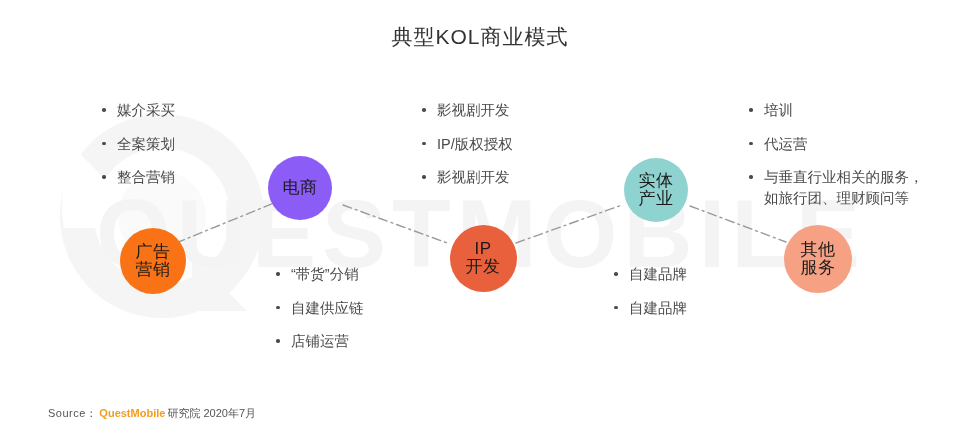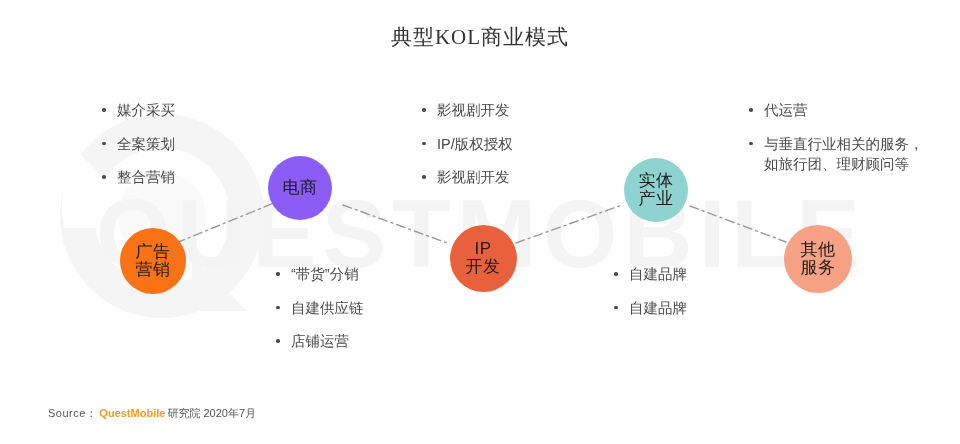--- a/index.html
+++ b/index.html
@@ -58,21 +58,20 @@
   .title {
     position: absolute;
     left: 0;
     top: 23px;
     width: 960px;
     text-align: center;
     font-size: 21px;
     color: #333333;
     letter-spacing: 1px;
     z-index: 3;
-    font-family: Liberation Serif, serif;
   }
 
   
   .node {
     position: absolute;
     border-radius: 50%;
     display: flex;
     flex-direction: column;
     align-items: center;
     justify-content: center;
@@ -186,20 +185,21 @@
   <div class="bullets" id="bg-1" style="left:408px; top:88px; width:215px;">
     <ul>
       <li>影视剧开发</li>
       <li>IP/版权授权</li>
       <li>影视剧开发</li>
     </ul>
   </div>
 
   <div class="bullets" id="bg-2" style="left:735px; top:88px; width:225px;">
     <ul>
+      <li>培训</li>
       <li>代运营</li>
       <li>与垂直行业相关的服务，
 如旅行团、理财顾问等</li>
     </ul>
   </div>
 
   <div class="bullets" id="bg-3" style="left:262px; top:252px; width:200px;">
     <ul>
       <li>“带货”分销</li>
       <li>自建供应链</li>

